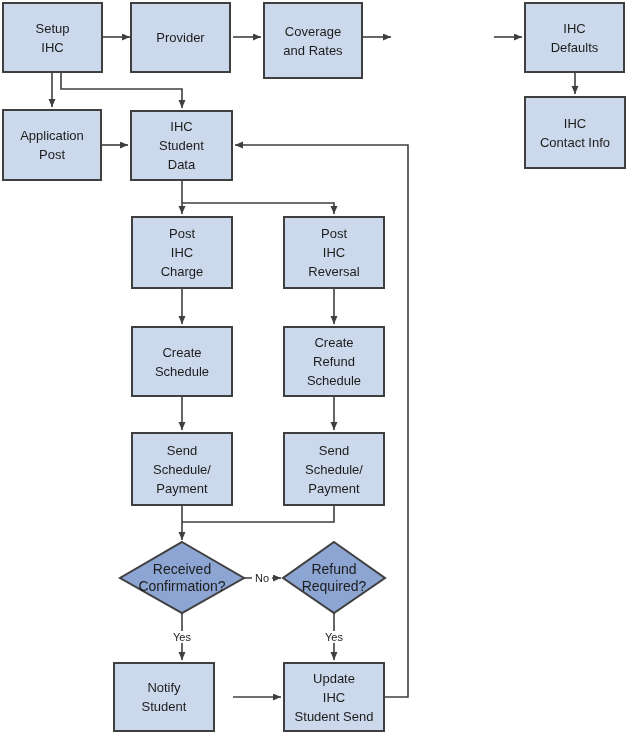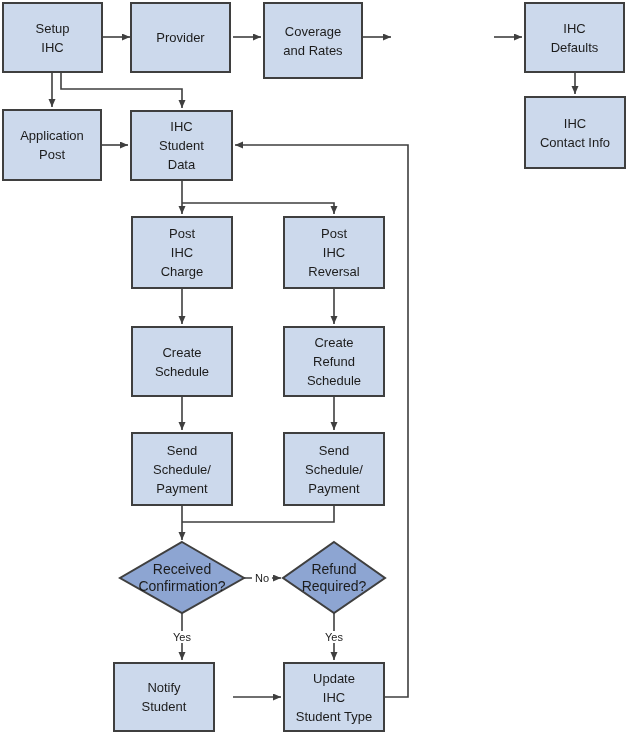--- a/index.html
+++ b/index.html
@@ -197,16 +197,16 @@
   <span class="edge-label" style="left:182px;top:637px">Yes</span>
   <span class="edge-label" style="left:334px;top:637px">Yes</span>
 
   <div class="node rect" style="left:113px;top:662px;width:102px;height:70px">
     <span class="node-label">Notify
 Student</span>
   </div>
   <div class="node rect" style="left:283px;top:662px;width:102px;height:70px">
     <span class="node-label">Update
 IHC
-Student Type</span>
+Student Send</span>
   </div>
 
 </div>
 
 </body></html>

